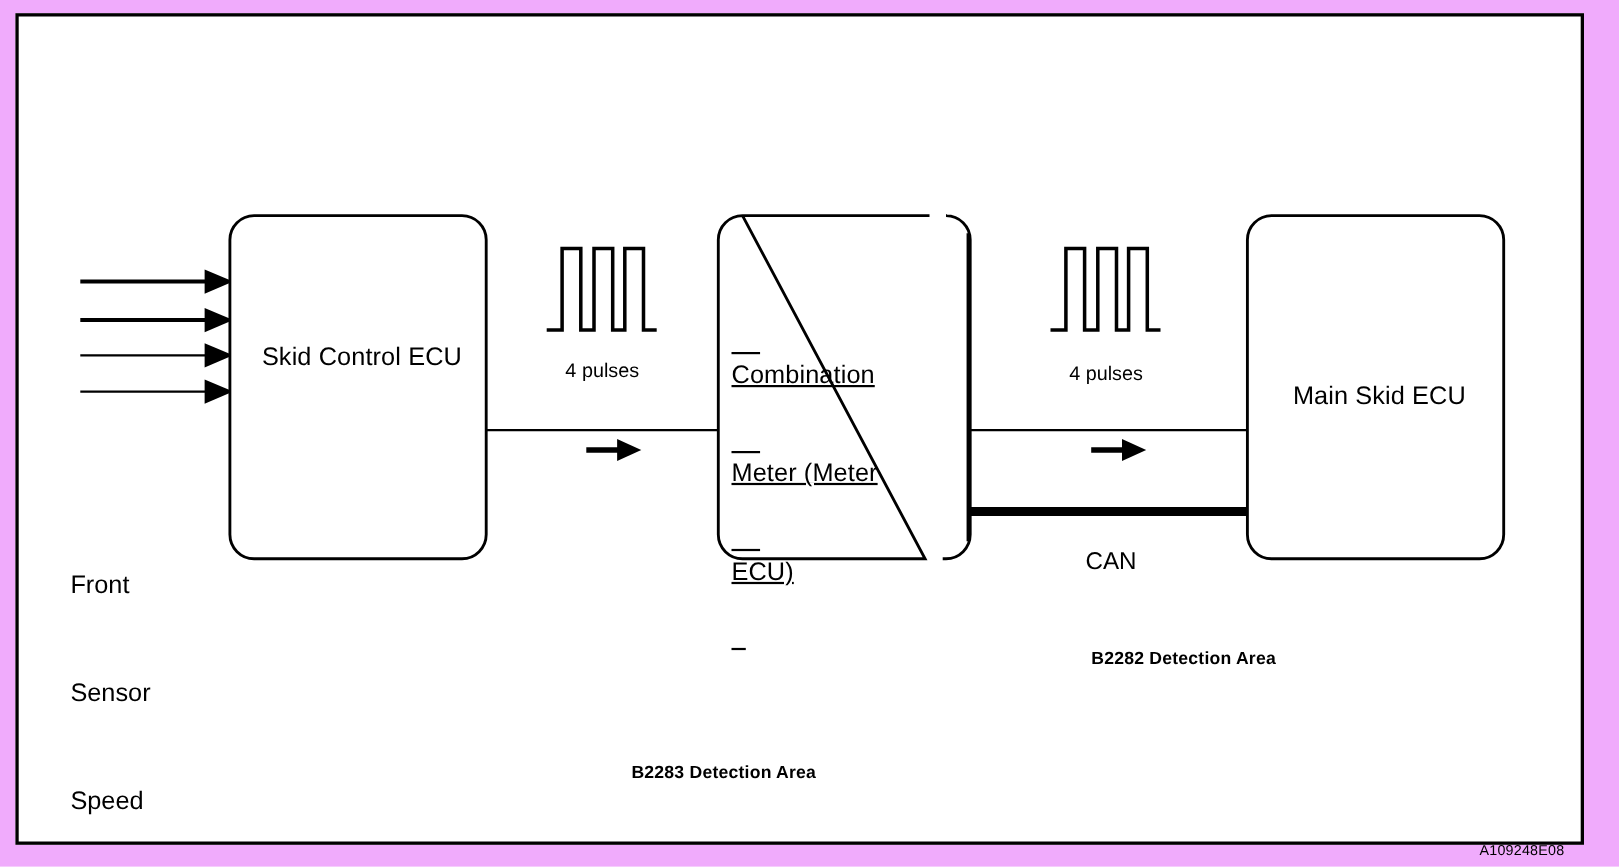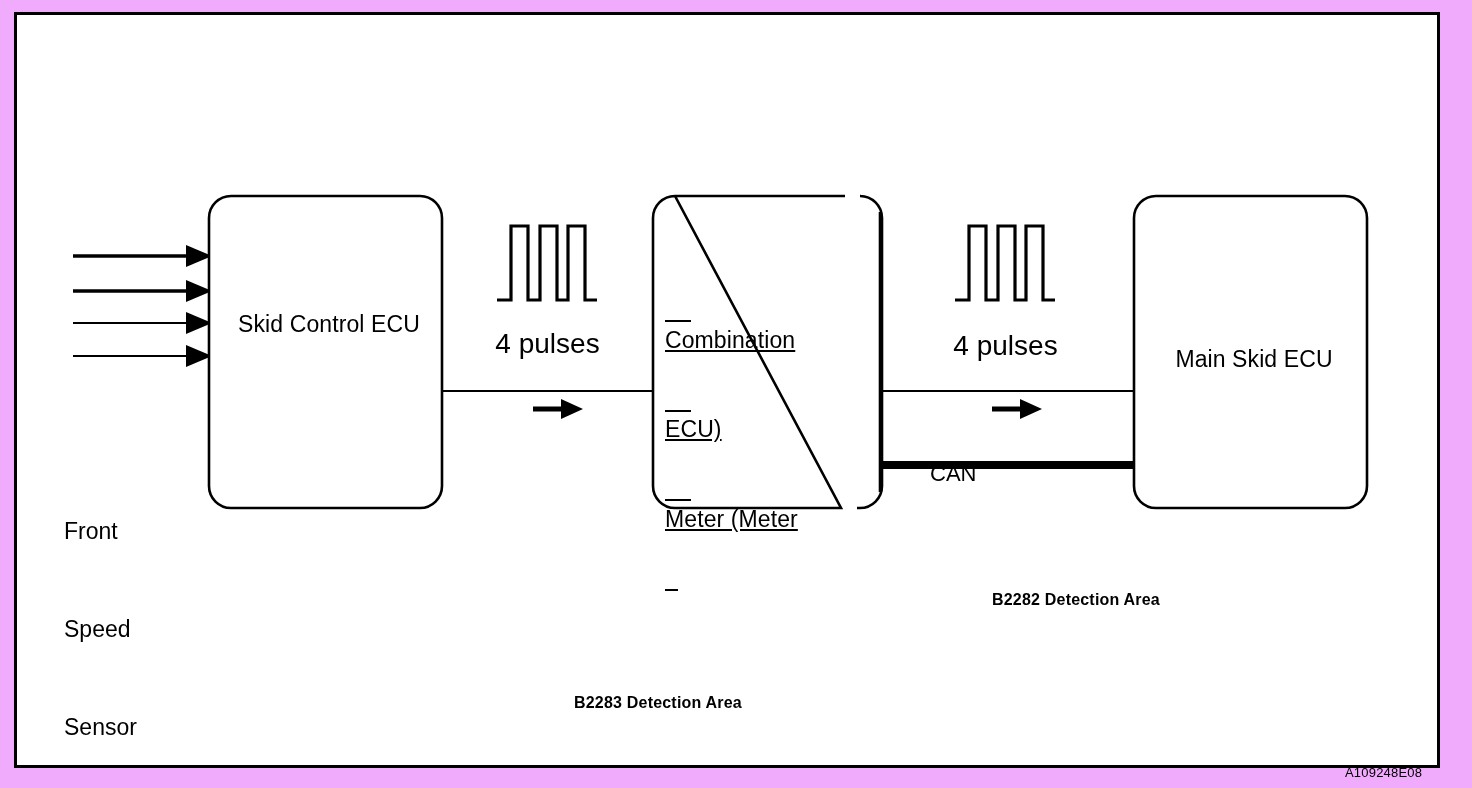--- a/index.html
+++ b/index.html
@@ -41,21 +41,21 @@
     color: #000000;
     font-family: "Liberation Sans", sans-serif;
     white-space: pre;
     line-height: 1.30;
   }
   .box-label {
     font-size: 23px;
     letter-spacing: 0.1px;
   }
   .pulse-label {
-    font-size: 28px;
+    font-size: 18px;
   }
   .side-label {
     font-size: 23px;
     line-height: 1.42;
   }
   .can-label {
     font-size: 22px;
   }
   .detect-label {
     font-size: 16px;
@@ -152,35 +152,35 @@
       <line x1="880" y1="465" x2="1136" y2="465" stroke="#000" stroke-width="8"></line>
     </g>
 
     <rect x="1134" y="196" width="233" height="312" rx="22" ry="22" fill="#ffffff" stroke="#000000" stroke-width="2.6"></rect>
   </svg>
 
   <div class="lbl box-label" style="left:220px; top:310px; width:218px; text-align:center;">Skid Control ECU</div>
 
   <div class="lbl side-label" style="left:64px; top:450px; width:150px;">
     <div>Front</div>
+    <div>Sensor</div>
     <div>Speed</div>
-    <div>Sensor</div>
   </div>
 
   <div class="lbl pulse-label" style="left:470px; top:326px; width:155px; text-align:center;">4 pulses</div>
 
   <div class="lbl box-label" style="left:665px; top:266px; width:205px;text-decoration:underline;">
     <div>Combination</div>
+    <div>Meter (Meter</div>
     <div>ECU)</div>
-    <div>Meter (Meter</div>
   </div>
 
   <div class="lbl pulse-label" style="left:928px; top:328px; width:155px; text-align:center;">4 pulses</div>
 
-  <div class="lbl can-label" style="left:930px; top:460px; width:160px; text-align:left;">CAN</div>
+  <div class="lbl can-label" style="left:930px; top:496px; width:160px; text-align:center;">CAN</div>
 
   <div class="lbl box-label" style="left:1145px; top:345px; width:218px; text-align:center;">Main Skid ECU</div>
 
   <div class="lbl detect-label" style="left:992px; top:590px;">B2282 Detection Area</div>
 
   <div class="lbl detect-label" style="left:574px; top:693px;">B2283 Detection Area</div>
 
   <div class="lbl watermark" style="left:1345px; top:737px;">A109248E08</div>
 
 </div>

